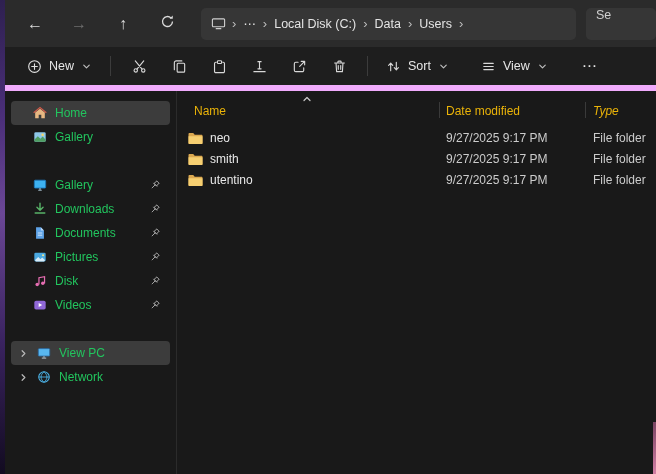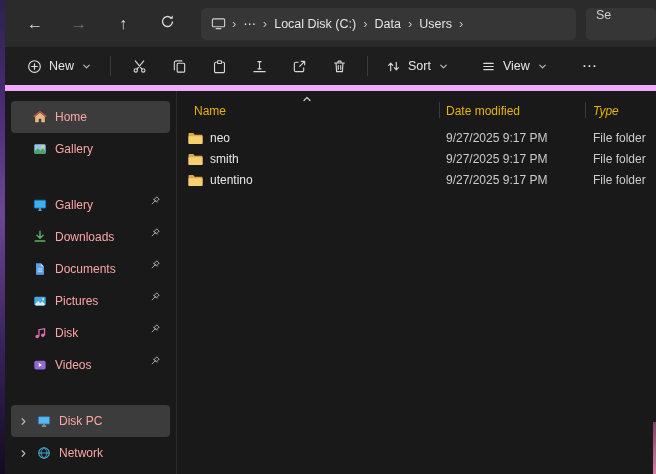--- a/index.html
+++ b/index.html
@@ -34,22 +34,22 @@
     color:#e6e6e6; font-size:12.5px; cursor:default; }
   .icon-btn { width:40px; justify-content:center; padding:0; }
   .tb-divider { width:1px; height:20px; background:#3c3c3c; margin:0 8px; }
   .sp12 { margin-left:12px; } .sp14 { margin-left:14px; }
   .more-btn { width:36px; justify-content:center; padding:0; font-size:15px; letter-spacing:1px; }
   svg.tool { stroke:#d8d8d8; }
 
   
   .content { flex:1; display:flex; min-height:0; }
   .sidebar { width:172px; flex:0 0 172px; border-right:1px solid #2b2b2b; padding-top:10px; }
-  .side-item { height:32px; margin:0 6px; border-radius:4px; display:flex; align-items:center;
-    padding-left:22px; gap:8px; color:#fca5a5; font-size:12px; position:relative; cursor:default; }
+  .side-item { height:24px; margin:0 6px; border-radius:4px; display:flex; align-items:center;
+    padding-left:22px; gap:8px; color:#22c55e; font-size:12px; position:relative; cursor:default; }
   .side-item.selected { background:#3c3c3c; }
   .side-item.tree { padding-left:6px; }
   .side-item .chev { width:12px; display:flex; justify-content:center; }
   .side-item .pin { position:absolute; right:9px; top:6px; }
   .side-gap { height:24px; }
 
   .main { flex:1; min-width:0; padding-top:4px; position:relative; }
   .col-header { height:26px; display:flex; align-items:flex-end; padding-bottom:3px; color:#eab308;
     font-size:12px; position:relative; }
   .col-name { width:262px; padding-left:17px; }
@@ -334,21 +334,21 @@
               <svg width="11" height="11" viewBox="0 0 12 12">
                 <path d="M4.5 3 7.5 6 4.5 9" fill="none" stroke="#b9b9b9" stroke-width="1.3" stroke-linecap="round" stroke-linejoin="round"></path>
               </svg>
             </span>
           <span style="display:flex;">
               <svg width="14" height="14" viewBox="0 0 16 16">
                 <rect x="1.5" y="3" width="13" height="8.5" rx="1" fill="#58b7f0" stroke="#2e6da4"></rect>
                 <path d="M5.5 13.8h5M8 11.5v2.3" stroke="#9aa7b0" stroke-width="1.3"></path>
               </svg>
             </span>
-          <span>Disk PC</span>
+          <span>View PC</span>
         </div>
 
         <div class="side-item tree">
           <span class="chev">
               <svg width="11" height="11" viewBox="0 0 12 12">
                 <path d="M4.5 3 7.5 6 4.5 9" fill="none" stroke="#b9b9b9" stroke-width="1.3" stroke-linecap="round" stroke-linejoin="round"></path>
               </svg>
             </span>
           <span style="display:flex;">
               <svg width="14" height="14" viewBox="0 0 16 16">

